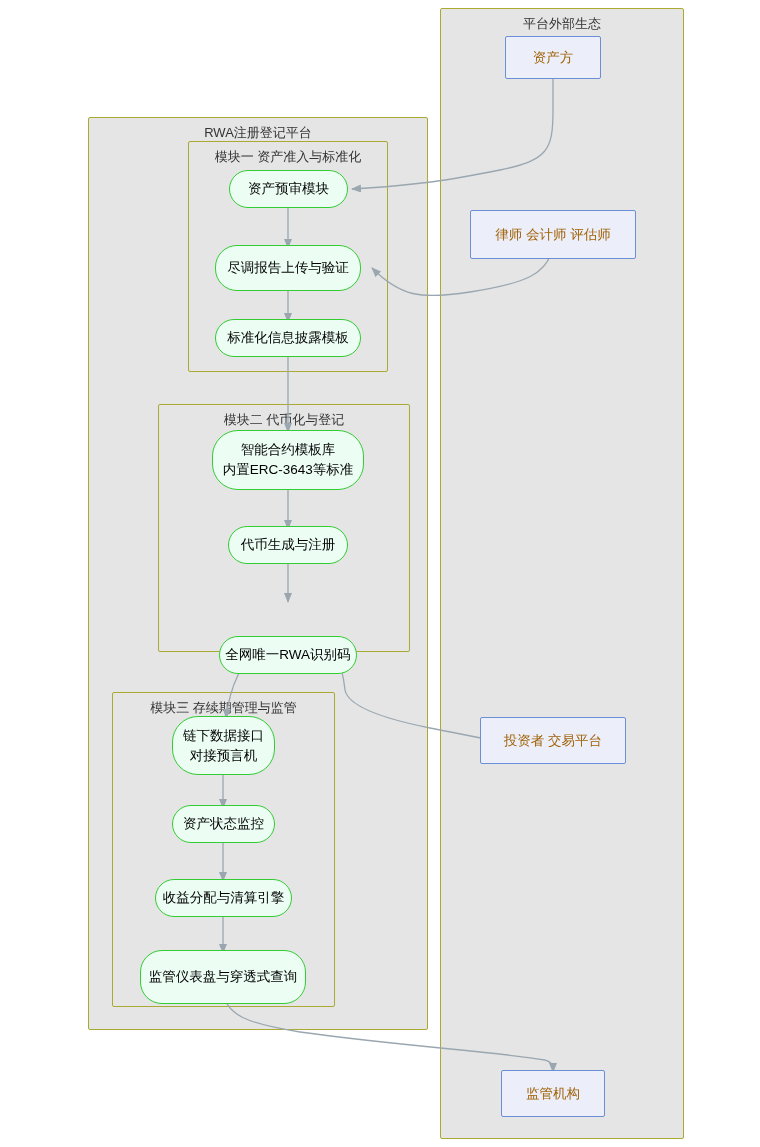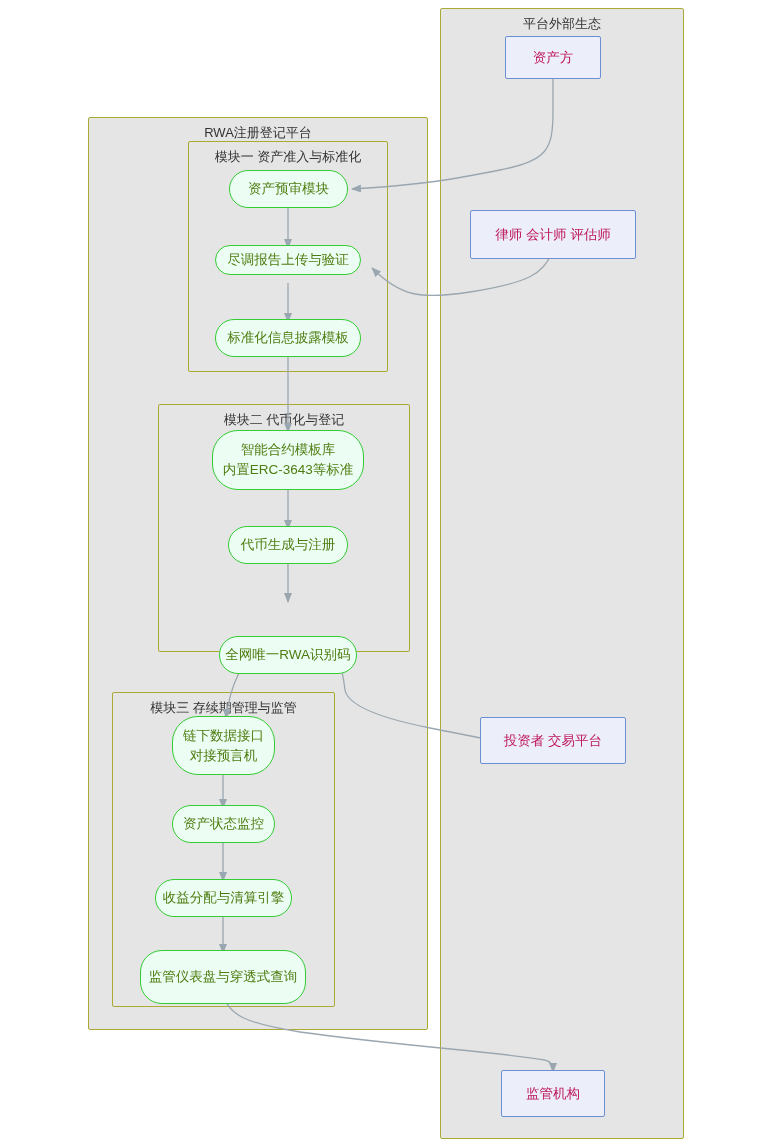--- a/index.html
+++ b/index.html
@@ -47,37 +47,37 @@
   .node-proc {
     position: absolute;
     box-sizing: border-box;
     background: #ecfdf4;
     border: 1.6px solid #33cc33;
     border-radius: 22px;
     display: flex;
     flex-direction: column;
     align-items: center;
     justify-content: center;
-    color: #4d7c0f;
+    color: #000000;
     font-size: 13.5px;
     line-height: 1.45;
     text-align: center;
   }
   .node-proc.two-line { border-radius: 26px; }
   
   .node-ext {
     position: absolute;
     box-sizing: border-box;
     background: #eceffa;
     border: 1.4px solid #6b8fd4;
     border-radius: 2px;
     display: flex;
     align-items: center;
     justify-content: center;
-    color: #be185d;
+    color: #a16207;
     font-size: 13.5px;
     text-align: center;
   }
   .nl { display: block; }
 </style>
 </head>
 <body>
 
 <div id="canvas">
 
@@ -150,21 +150,21 @@
   </div>
 
   <div class="node-ext" style="left:501px; top:1070px; width:104px; height:47px;">
     <span>监管机构</span>
   </div>
 
   <div class="node-proc" style="left:229px; top:170px; width:119px; height:38px;">
     <span>资产预审模块</span>
   </div>
 
-  <div class="node-proc" style="left:215px; top:245px; width:146px; height:30px;align-items:center;">
+  <div class="node-proc" style="left:215px; top:245px; width:146px; height:46px;align-items:center;">
     <span>尽调报告上传与验证</span>
   </div>
 
   <div class="node-proc" style="left:215px; top:319px; width:146px; height:38px;">
     <span>标准化信息披露模板</span>
   </div>
 
   <div class="node-proc two-line" style="left:212px; top:430px; width:152px; height:60px;">
     <span class="nl">智能合约模板库</span>
     <span class="nl">内置ERC-3643等标准</span>

